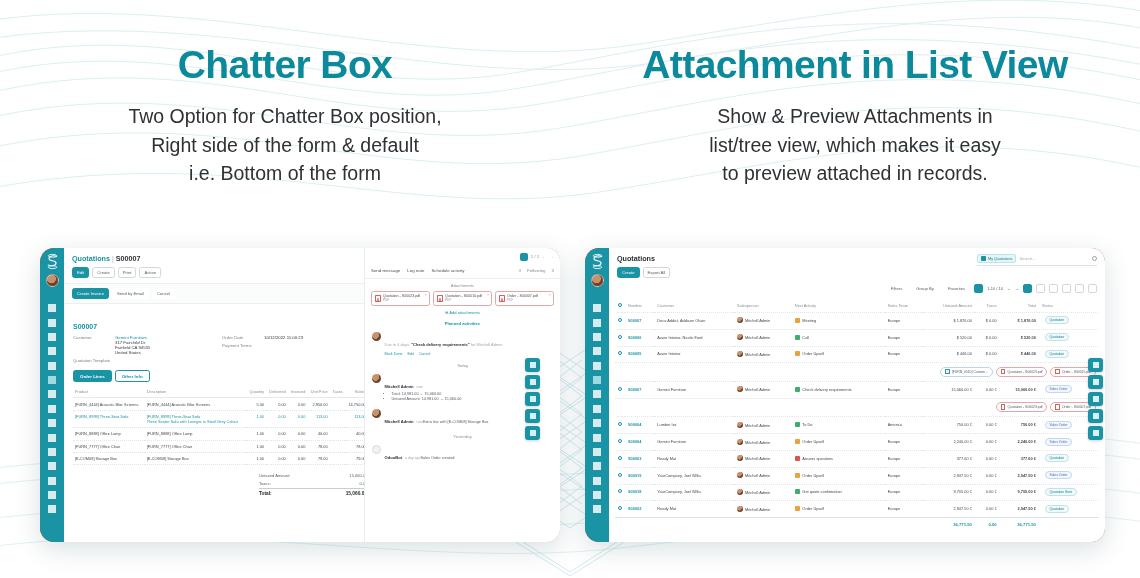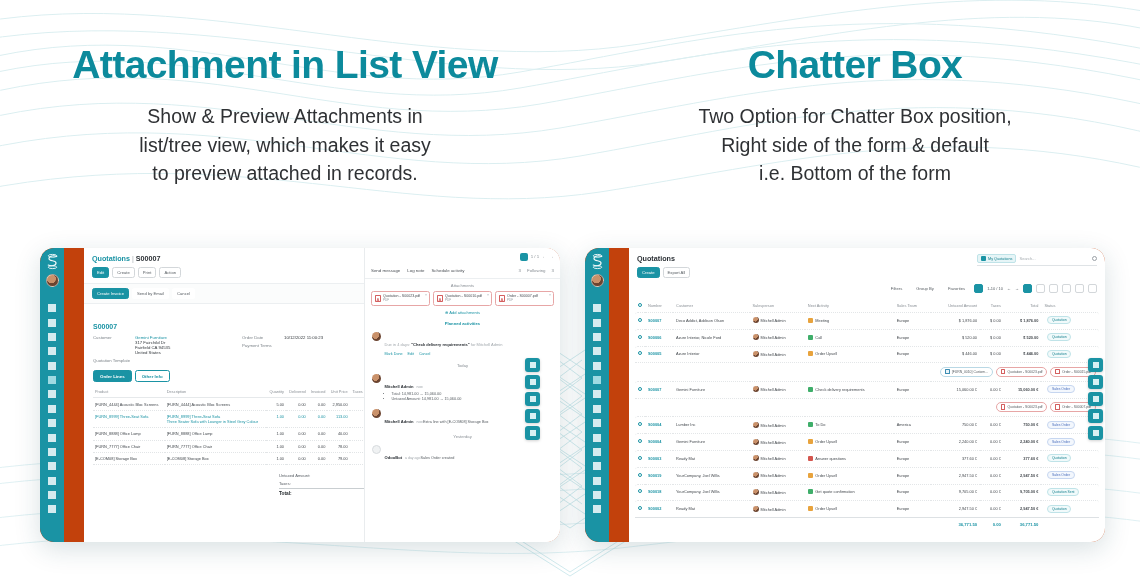--- a/index.html
+++ b/index.html
@@ -25,21 +25,20 @@
   }
 
   
   .mock {
     position:absolute; z-index:3;
     background:#c2410c;
     border-radius:14px;
     box-shadow:0 7px 26px rgba(25,70,85,.17);
     overflow:hidden;
     display:flex;
-    gap:20px;
   }
   #mock-left  { left:40px;  top:248px; width:520px; height:294px; }
   #mock-right { left:585px; top:248px; width:520px; height:294px; }
 
   
   .appbar {
     width:24px; background:#1a93a4; flex:0 0 24px;
     display:flex; flex-direction:column; align-items:center;
     padding-top:5px; gap:0px; border-radius:14px 0 0 14px;
   }
@@ -266,30 +265,30 @@
       <path d="M558,360 L582,378 L558,396 L582,414 L558,432 L582,450 L558,468 L582,486 L558,504"></path>
       <path d="M582,360 L558,378 L582,396 L558,414 L582,432 L558,450 L582,468 L558,486 L582,504"></path>
       <path d="M500,532 L570,576 L640,532"></path>
       <path d="M520,540 L570,572 L620,540"></path>
     </g>
   </svg>
 </div>
 
 <div class="headers">
   <div class="hcol">
+    <div class="htitle">Chatter Box</div>
+    <div class="hsub" style="white-space:pre-line">Two Option for Chatter Box position,
+Right side of the form &amp; default
+i.e. Bottom of the form</div>
+  </div>
+  <div class="hcol">
     <div class="htitle">Attachment in List View</div>
     <div class="hsub" style="white-space:pre-line">Show &amp; Preview Attachments in
 list/tree view, which makes it easy
 to preview attached in records.</div>
-  </div>
-  <div class="hcol">
-    <div class="htitle">Chatter Box</div>
-    <div class="hsub" style="white-space:pre-line">Two Option for Chatter Box position,
-Right side of the form &amp; default
-i.e. Bottom of the form</div>
   </div>
 </div>
 
 <div class="mock" id="mock-left">
   <div class="appbar">
     <svg class="logo" viewBox="0 0 24 24">
       <path d="M18 5c-4-2-11-1-11 3s10 2 10 6-7 5-11 3" fill="none" stroke="#fff" stroke-width="1.6" stroke-linecap="round"></path>
       <ellipse cx="12" cy="4" rx="6" ry="2" fill="none" stroke="#fff" stroke-width="1.3"></ellipse>
       <ellipse cx="12" cy="20" rx="6" ry="2" fill="none" stroke="#fff" stroke-width="1.3"></ellipse>
     </svg>

